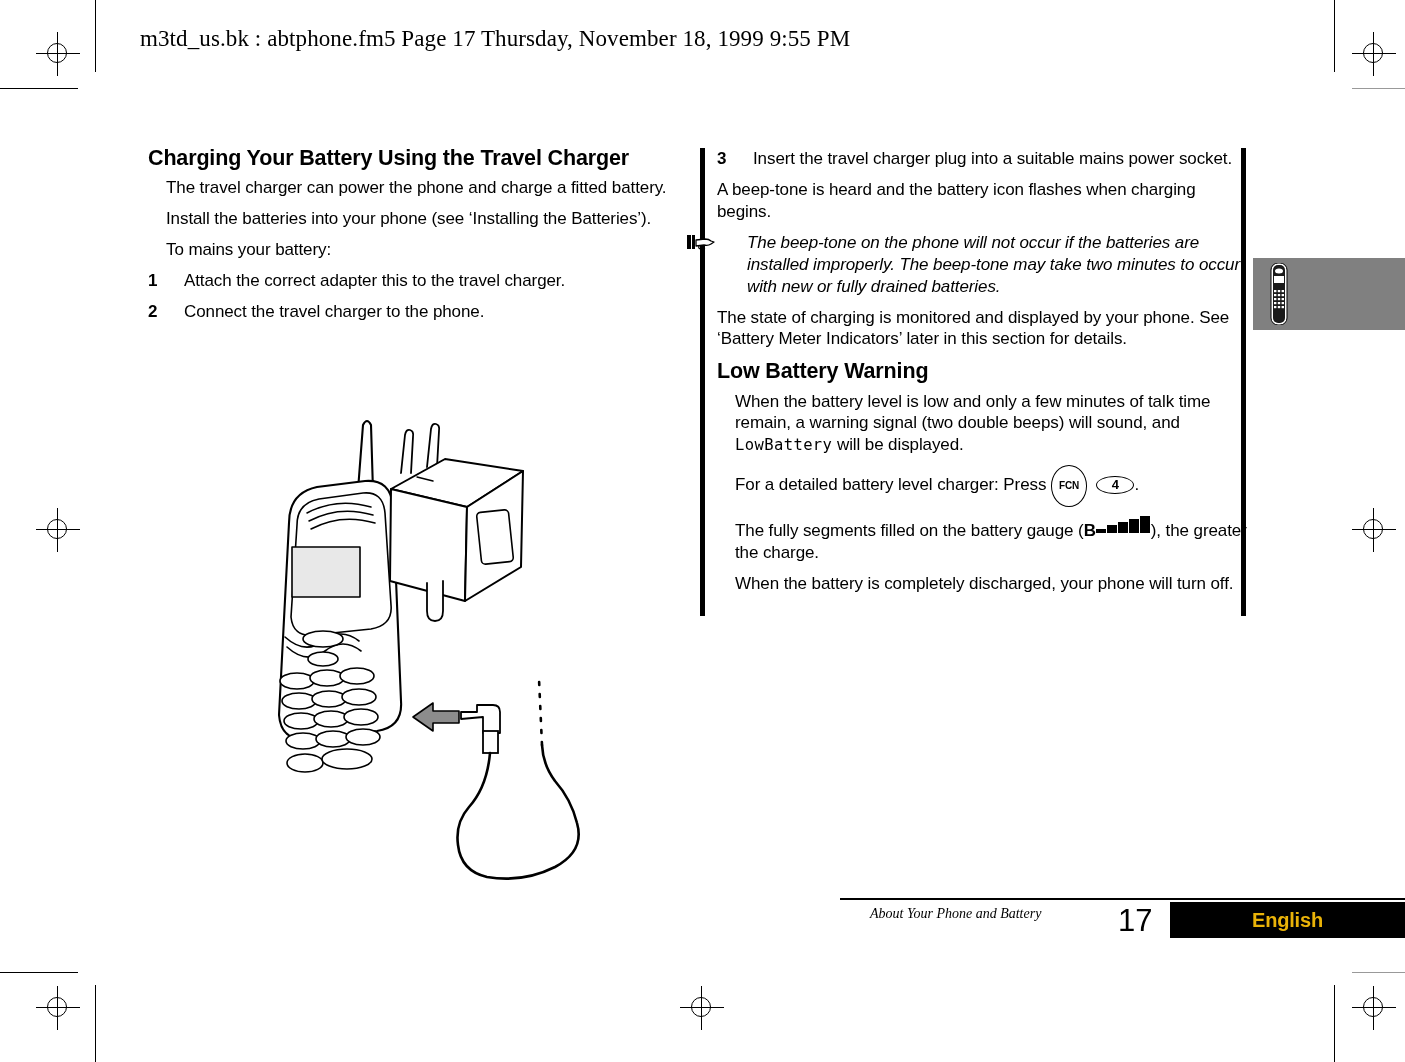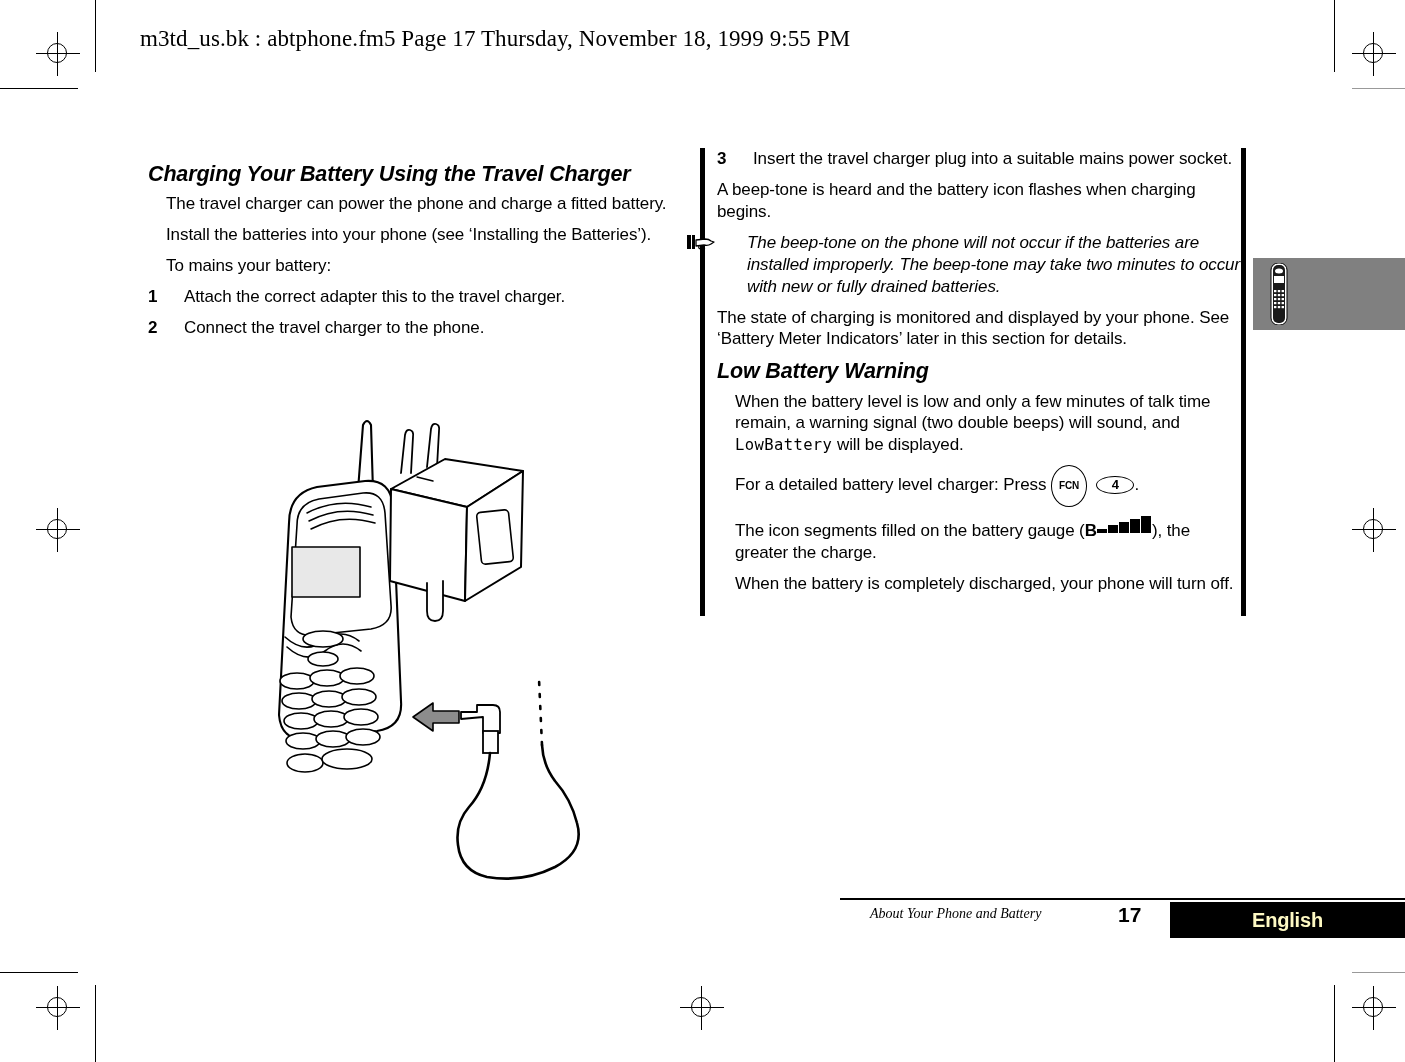--- a/index.html
+++ b/index.html
@@ -107,23 +107,22 @@
     left: 1241px;
     top: 148px;
     width: 5px;
     height: 468px;
     background: #000;
   }
 
   h2.sec {
     font-size: 21.5px;
     font-weight: bold;
-    font-style: italic;
     line-height: 1.17;
-    margin: 16px 0 6px 0;
+    margin: 0 0 6px 0;
     letter-spacing: -0.15px;
   }
   h2.sec.indent { margin-left: 0px; }
 
   p.body {
     font-size: 17px;
     line-height: 1.29;
     margin: 0 0 9px 0;
     padding-left: 18px;
     letter-spacing: -0.1px;
@@ -266,39 +265,39 @@
     top: 906px;
     font-family: "Liberation Serif", serif;
     font-style: italic;
     font-size: 14px;
     white-space: nowrap;
   }
   .footer-page {
     position: absolute;
     left: 1118px;
     top: 903px;
-    font-size: 21px;
-    font-weight: bold;
+    font-size: 31px;
+    font-weight: normal;
   }
   .footer-lang-box {
     position: absolute;
     left: 1170px;
     top: 902px;
     width: 235px;
     height: 36px;
     background: #000;
   }
   .footer-lang {
     position: absolute;
     left: 0; top: 0;
     width: 235px;
     height: 36px;
     line-height: 36px;
     text-align: center;
-    color: #fef9c3;
+    color: #eab308;
     font-size: 20px;
     font-weight: bold;
     letter-spacing: -0.2px;
   }
 </style>
 </head>
 <body>
 
 <div class="reg" style="left:36px; top:32px;">
   <div class="circ"></div>
@@ -456,21 +455,21 @@
     </span><span>The beep-tone on the phone will not occur if the batteries are installed improperly. The beep-tone may take two minutes to occur with new or fully drained batteries.</span>
   </p>
   <p class="body flush">The state of charging is monitored and displayed by your phone. See ‘Battery Meter Indicators’ later in this section for details.</p>
 
   <h2 class="sec indent" style="margin-top:4px;">Low Battery Warning</h2>
 
   <p class="body"><span>When the battery level is low and only a few minutes of talk time remain, a warning signal (two double beeps) will sound, and </span><span class="lcd">Low</span><span class="lcd">Battery</span><span> will be displayed.</span></p>
 
   <p class="body"><span>For a detailed battery level charger: Press </span><span class="key">FCN</span>&nbsp;&nbsp;<span class="key num">4</span><span>.</span></p>
 
-  <p class="body"><span>The icon segments filled on the battery gauge (</span><b>B</b><span class="gauge"><i style="height:4px"></i><i style="height:8px"></i><i style="height:11px"></i><i style="height:14px"></i><i style="height:17px"></i></span><span>), the greater the charge.</span></p>
+  <p class="body"><span>The fully segments filled on the battery gauge (</span><b>B</b><span class="gauge"><i style="height:4px"></i><i style="height:8px"></i><i style="height:11px"></i><i style="height:14px"></i><i style="height:17px"></i></span><span>), the greater the charge.</span></p>
 
   <p class="body">When the battery is completely discharged, your phone will turn off.</p>
 </div>
 
 <div class="edge-tab">
   <div class="edge-tab-icon">
     <svg viewBox="0 0 24 62" width="24" height="62" xmlns="http://www.w3.org/2000/svg">
       <rect x="4" y="0" width="16" height="62" rx="7" fill="#fff" stroke="#000" stroke-width="1"></rect>
       <rect x="6" y="2" width="12" height="58" rx="5" fill="#1a1a1a"></rect>
       <ellipse cx="12" cy="8" rx="4" ry="2.5" fill="#fff"></ellipse>

